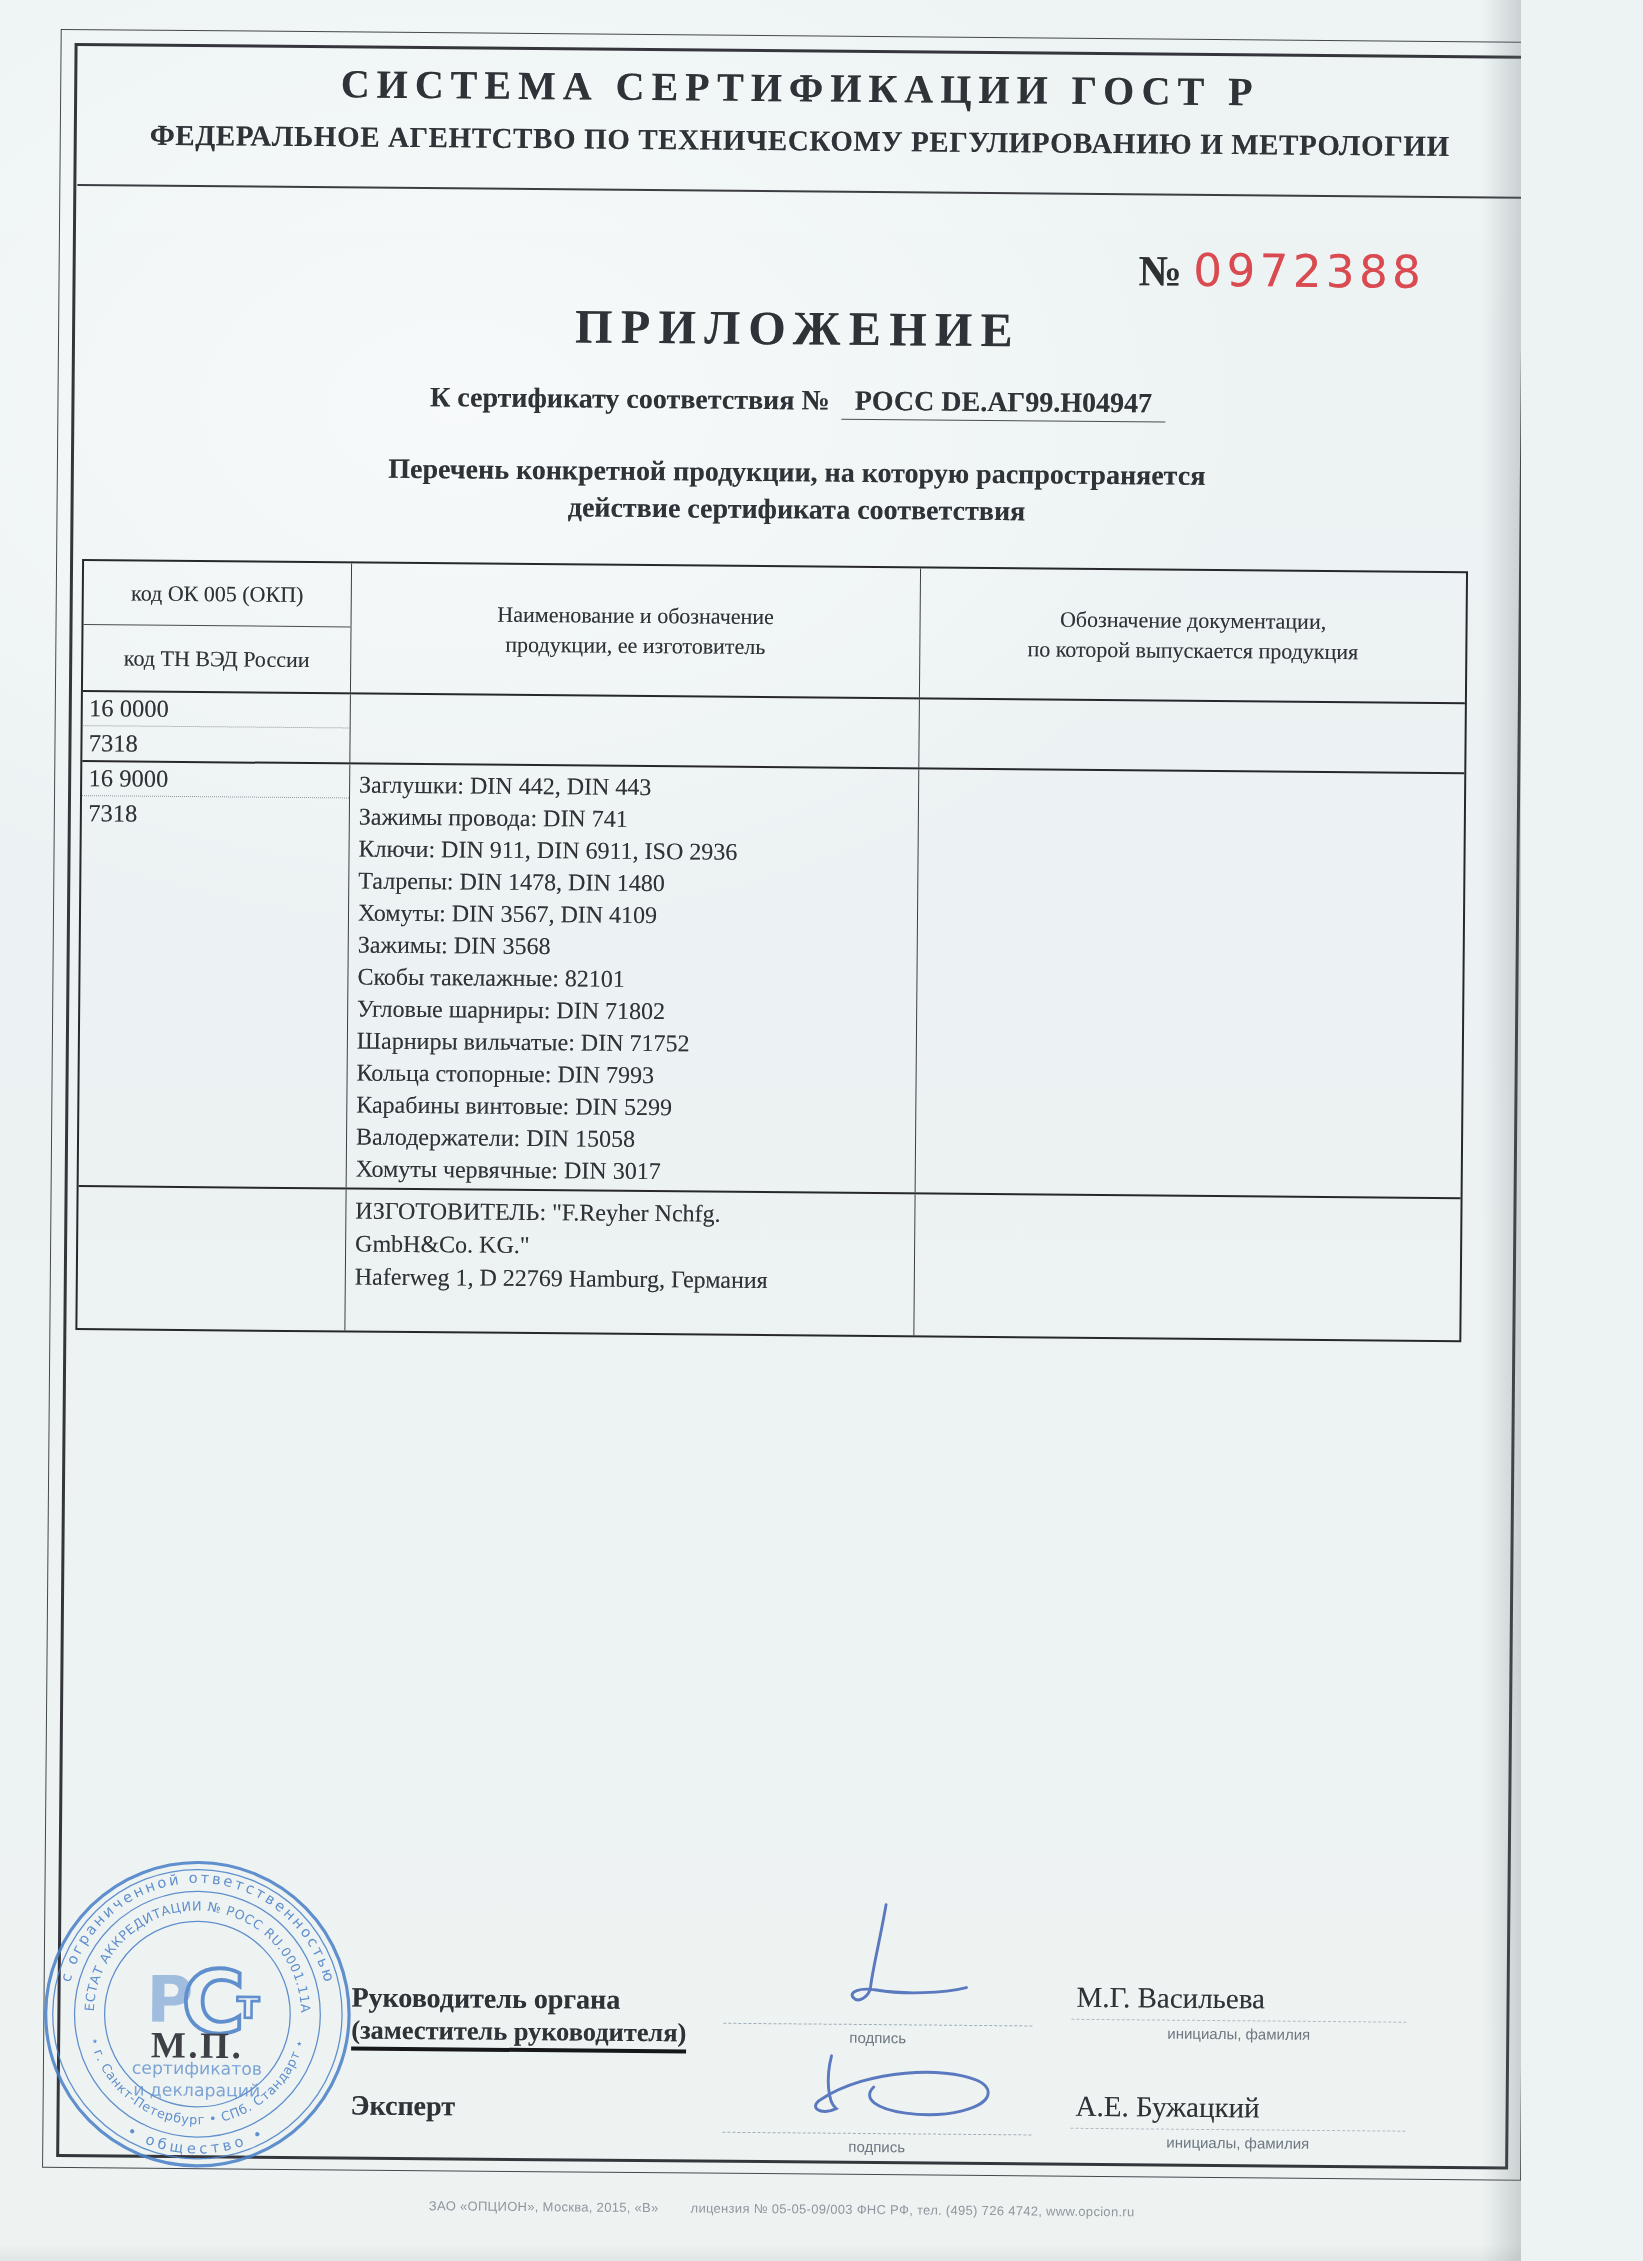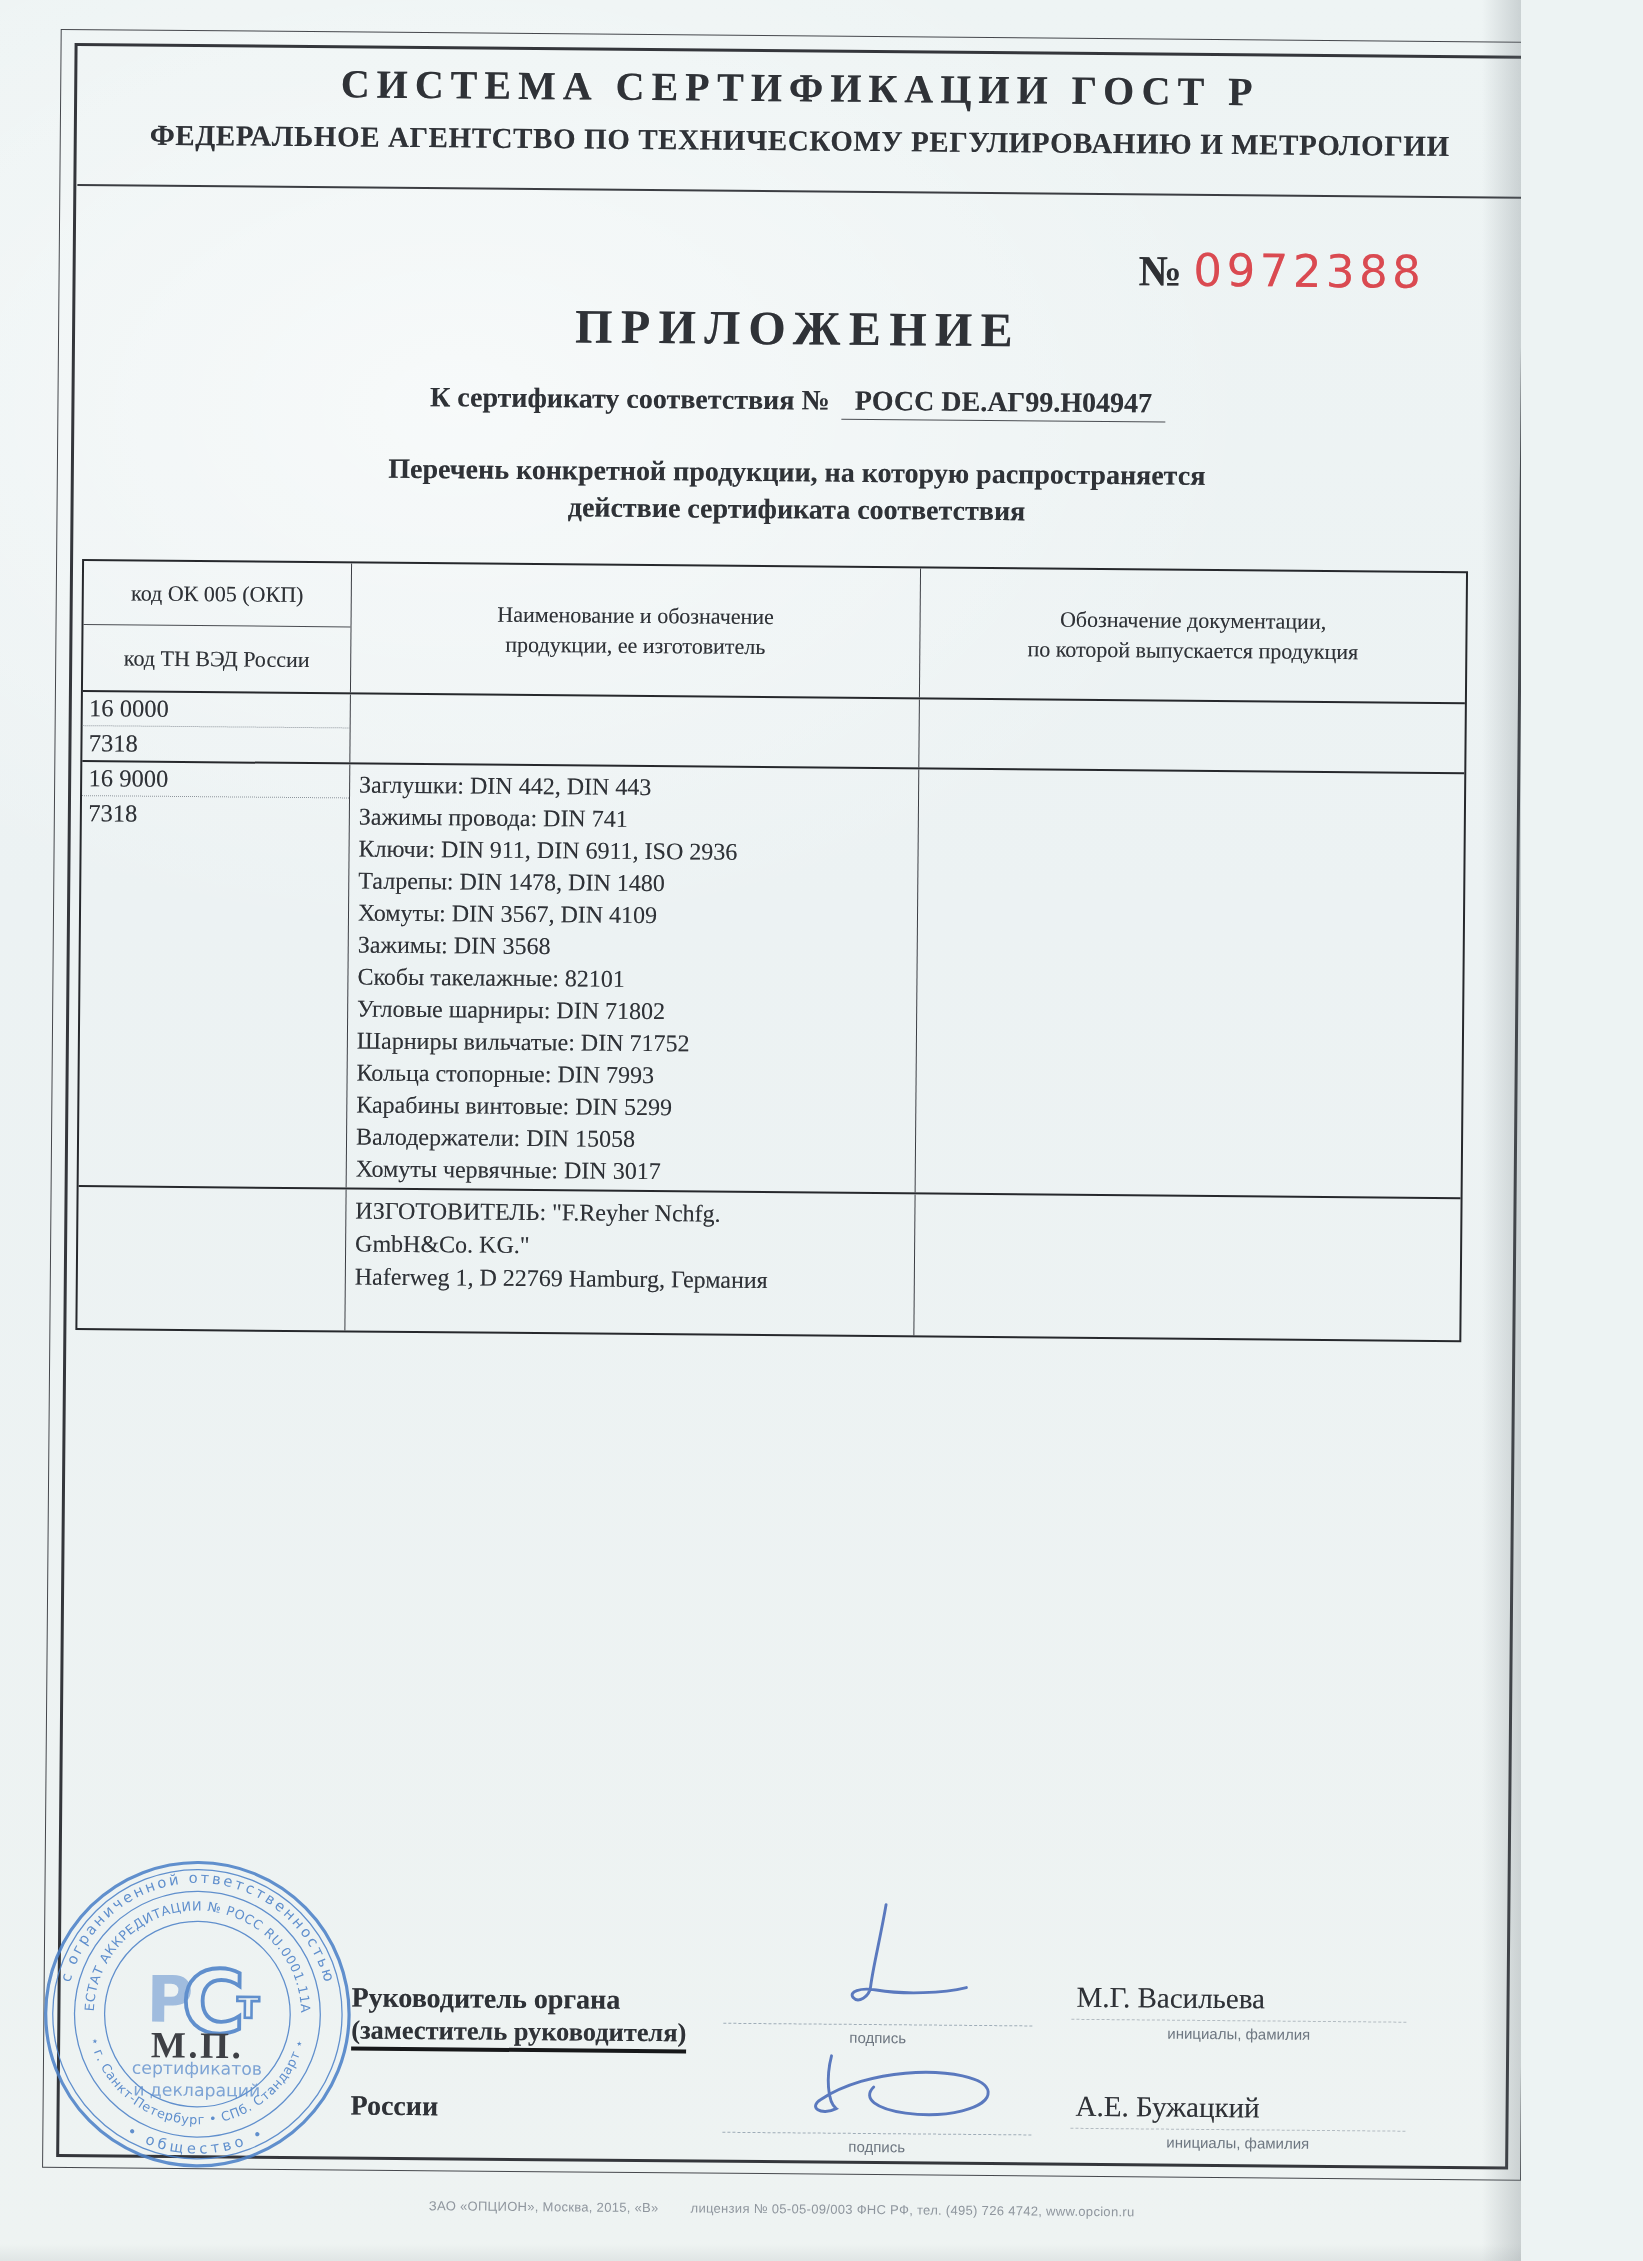--- a/index.html
+++ b/index.html
@@ -195,21 +195,21 @@
           </div>
         </div>
         <div class="tc c3"></div>
       </div>
     </div>
 
     <div class="sig-label role1a doc-text">Руководитель органа</div>
     <div class="sig-label role1b doc-text">
       <span>(заместитель руководителя)</span>
     </div>
-    <div class="sig-label role2 doc-text">России</div>
+    <div class="sig-label role2 doc-text">Эксперт</div>
 
     <div class="sig-line sigline1"></div>
     <div class="sig-cap sigcap1">подпись</div>
     <div class="sig-line sigline2"></div>
     <div class="sig-cap sigcap2">подпись</div>
 
     <div class="name name1 doc-text">М.Г. Васильева</div>
     <div class="name-line nameline1"></div>
     <div class="name-cap namecap1">инициалы, фамилия</div>
 

